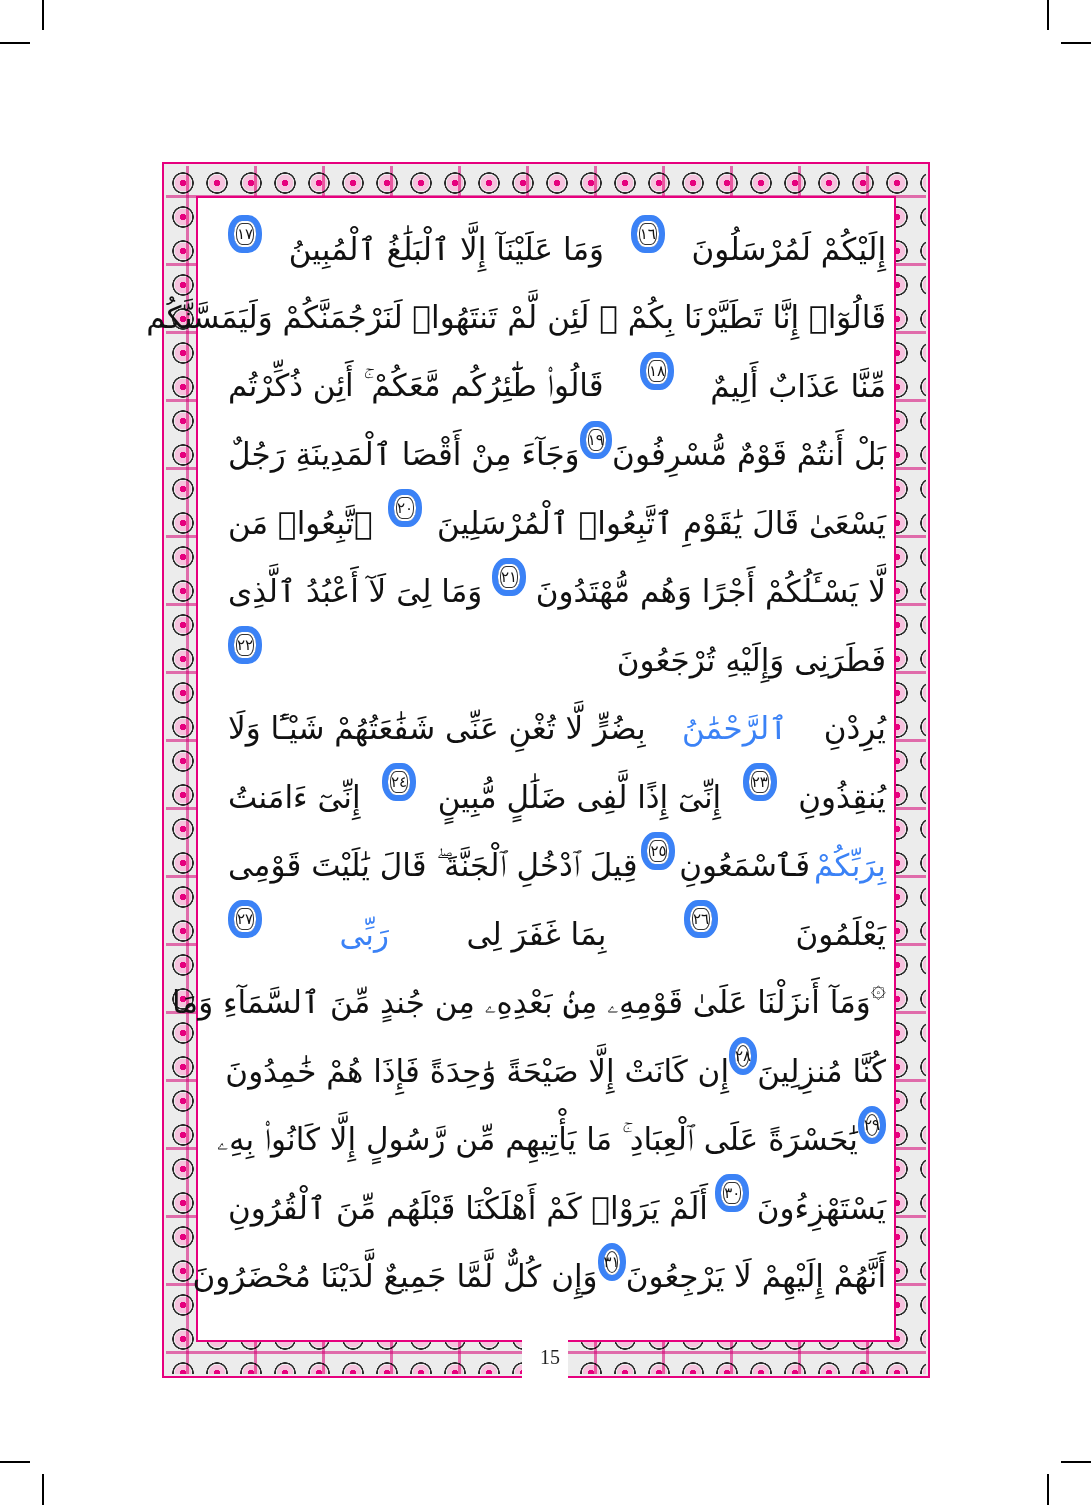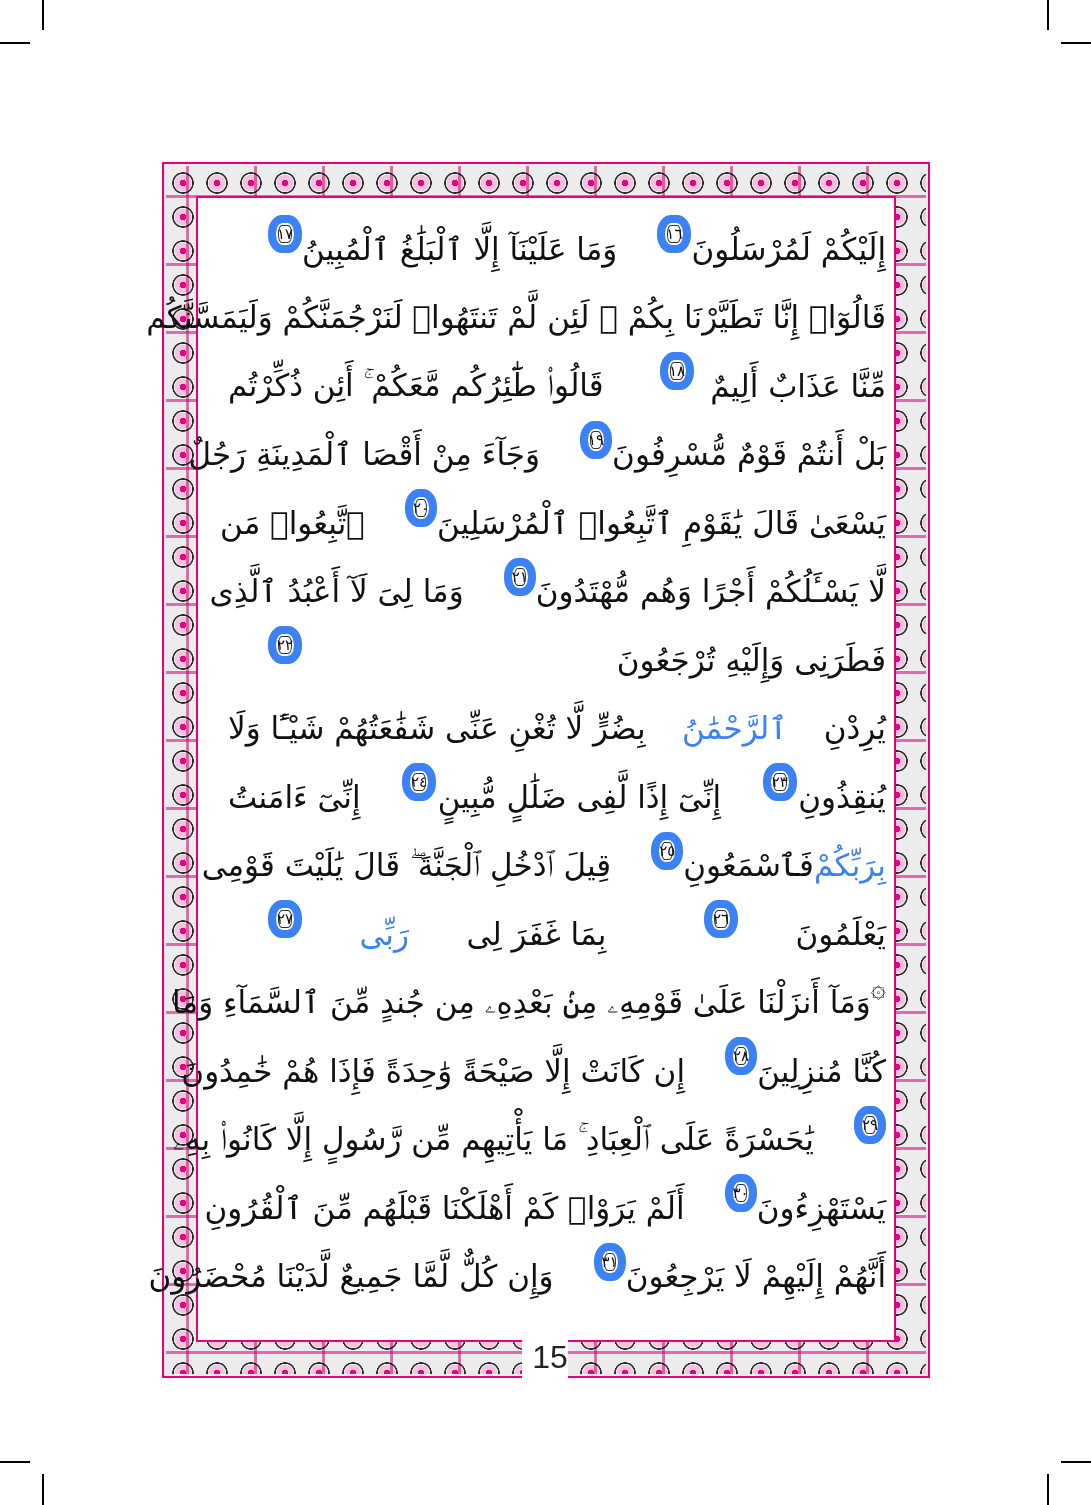--- a/index.html
+++ b/index.html
@@ -16,27 +16,27 @@
       radial-gradient(circle at 50% 50%, #f6c3de 0 8px, transparent 8.5px);
     background-size:34px 34px; background-color:#ececec; }
   .band-flower { position:absolute; inset:2px;
     background:
       repeating-linear-gradient(90deg, transparent 0 20px, rgba(230,0,126,0.55) 20px 23px, transparent 23px 68px),
       repeating-linear-gradient(0deg, transparent 0 20px, rgba(230,0,126,0.55) 20px 23px, transparent 23px 68px);
     mix-blend-mode:multiply; }
   .inner-panel { position:absolute; left:34px; top:34px; right:34px; bottom:36px; background:#fff; border:2px solid #e6007e; box-sizing:border-box; }
 
   .page-num-gap { position:absolute; left:522px; top:1336px; width:46px; height:46px; background:#fff; }
-  .page-num { position:absolute; left:522px; top:1340px; width:56px; text-align:center; font-family:Liberation Sans, sans-serif; font-size:32px; color:#222; line-height:34px; }
+  .page-num { position:absolute; left:522px; top:1340px; width:56px; text-align:center; font-family:Liberation Serif, serif; font-size:20px; color:#222; line-height:34px; }
 
   .text-block { position:absolute; left:228px; top:200px; width:658px; direction:rtl; }
   .line { height:68.5px; display:flex; justify-content:space-between; align-items:center; font-family:"DejaVu Sans", sans-serif; font-size:31px; color:#111; white-space:nowrap; }
   .w { display:inline-block;margin-top:29px; }
   .pink { color:#3b82f6; }
-  .ayah { display:inline-flex; align-items:center; justify-content:center; width:34px; height:38px; border:8px solid #3b82f6; border-radius:14px 14px 14px 14px / 18px 18px 18px 18px; font-size:15px; font-family:"DejaVu Sans", sans-serif; color:#111; box-shadow: inset 0 0 0 2px #fff, inset 0 0 0 3px #333; box-sizing:border-box;margin-left:40px; }
+  .ayah { display:inline-flex; align-items:center; justify-content:center; width:34px; height:38px; border:6px solid #3b82f6; border-radius:14px 14px 14px 14px / 18px 18px 18px 18px; font-size:15px; font-family:"DejaVu Sans", sans-serif; color:#111; box-shadow: inset 0 0 0 2px #fff, inset 0 0 0 3px #333; box-sizing:border-box; }
   .rub { font-size:26px; color:#222; }
 </style>
 </head>
 <body>
 
 <div class="crop" style="left:42px;top:0;width:2px;height:30px;"></div>
 <div class="crop" style="left:0;top:42px;width:30px;height:2px;"></div>
 <div class="crop" style="left:1047px;top:0;width:2px;height:30px;"></div>
 <div class="crop" style="left:1061px;top:42px;width:30px;height:2px;"></div>
 <div class="crop" style="left:42px;top:1474px;width:2px;height:31px;"></div>

